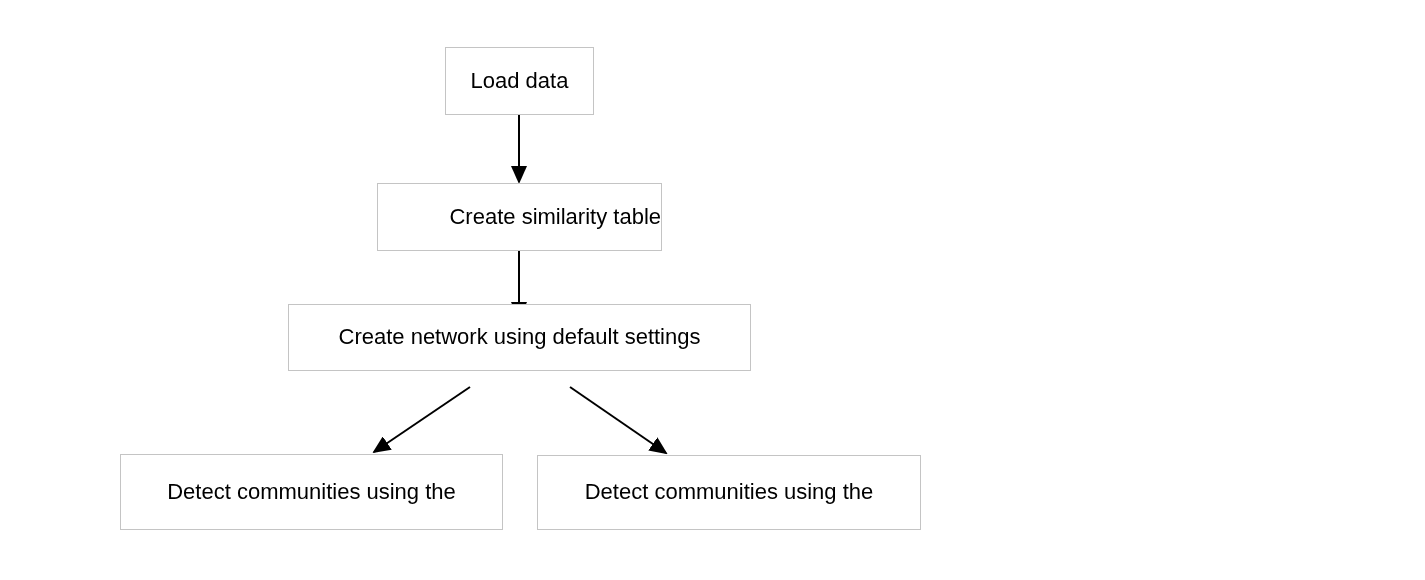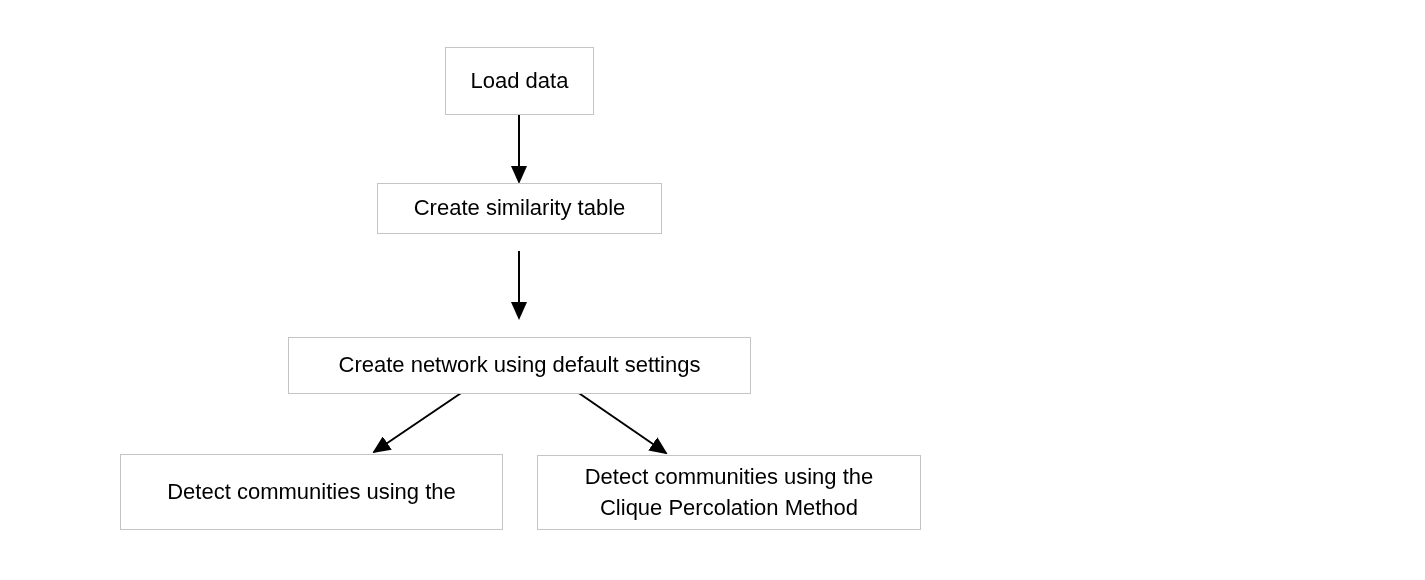--- a/index.html
+++ b/index.html
@@ -57,30 +57,29 @@
     <line x1="519" y1="115" x2="519" y2="182" stroke="#000000" stroke-width="2" marker-end="url(#arrowhead)"></line>
     <line x1="519" y1="251" x2="519" y2="318" stroke="#000000" stroke-width="2" marker-end="url(#arrowhead)"></line>
     <line x1="470" y1="387" x2="374" y2="452" stroke="#000000" stroke-width="2" marker-end="url(#arrowhead)"></line>
     <line x1="570" y1="387" x2="666" y2="453" stroke="#000000" stroke-width="2" marker-end="url(#arrowhead)"></line>
   </svg>
 
   <div class="node" style="left:445px; top:47px; width:149px; height:68px;">
     <span class="line">Load data</span>
   </div>
 
-  <div class="node" style="left:377px; top:183px; width:285px; height:51px;">
+  <div class="node" style="left:377px; top:183px; width:285px; height:68px;align-items:flex-end;">
     <span class="line">Create similarity table</span>
   </div>
 
-  <div class="node" style="left:288px; top:337px; width:463px; height:57px;">
+  <div class="node" style="left:288px; top:304px; width:463px; height:67px;">
     <span class="line">Create network using default settings</span>
   </div>
 
   <div class="node" style="left:120px; top:454px; width:383px; height:76px;">
     <span class="line">Detect communities using the</span>
   </div>
 
   <div class="node" style="left:537px; top:455px; width:384px; height:75px;">
     <span class="line">Detect communities using the</span>
-    <span class="line">Clique Percolation Method</span>
   </div>
 
 </div>
 
 </body></html>

